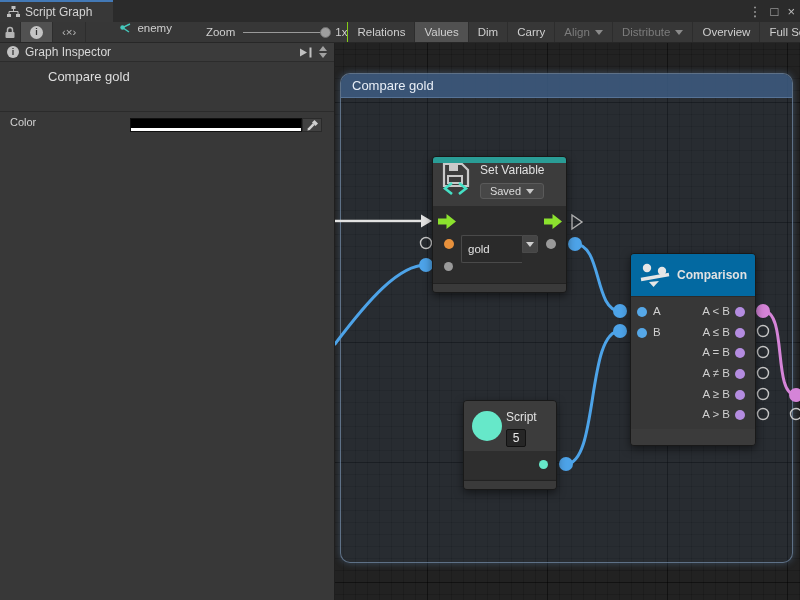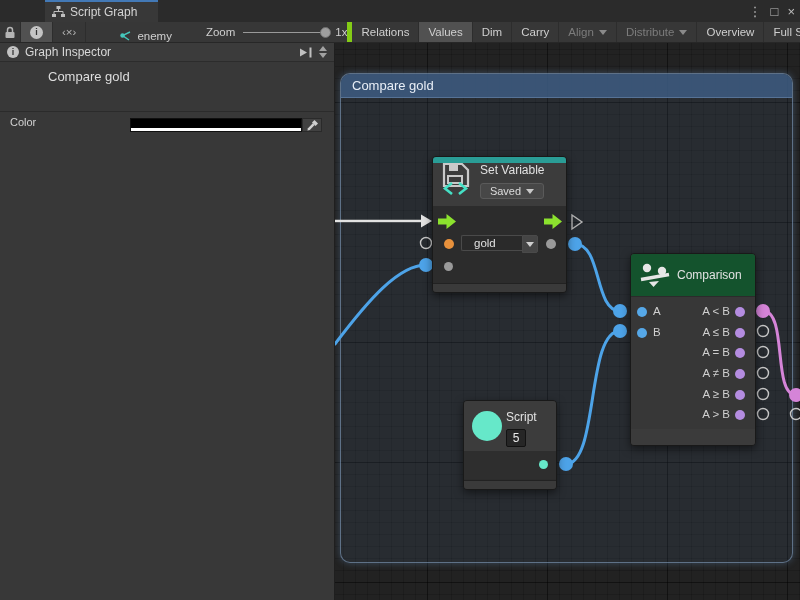--- a/index.html
+++ b/index.html
@@ -1,41 +1,41 @@
 <!DOCTYPE html>
 <html><head>
 <meta charset="utf-8">
 <style>
   * { box-sizing: border-box; margin: 0; padding: 0; }
   html,body { width:800px; height:600px; overflow:hidden; background:#2b2b2b;
               font-family:"Liberation Sans", sans-serif; }
   .window { position:relative; width:800px; height:600px; background:#2b2b2b; }
 
   
-  .tabbar { position:absolute; top:0; left:0; right:0; height:22px; background:#2b2b2b;margin-left:45px; }
+  .tabbar { position:absolute; top:0; left:0; right:0; height:22px; background:#2b2b2b; }
   .tab { position:absolute; left:0; top:0; width:113px; height:22px; background:#383838;
          border-top:2px solid #4379b6; display:flex; align-items:center; gap:5px;
          padding-left:7px; }
   .tab-label { color:#d4d4d4; font-size:12px; white-space:nowrap; }
   .win-controls { position:absolute; right:5px; top:0; height:22px; display:flex;
                   align-items:center; gap:9px; color:#bdbdbd; font-size:13px; }
   .win-controls span { cursor:default; }
 
   
   .toolbar { position:absolute; top:22px; left:0; right:0; height:21px; background:#373737;
              border-bottom:1px solid #272727; display:flex; align-items:stretch;
              font-size:11.5px; color:#cfcfcf; }
   .tbtn { display:flex; align-items:center; justify-content:center; padding:0 9px;
           border-right:1px solid #2d2d2d; cursor:default; white-space:nowrap; }
   .tbtn.active { background:#515151; }
   .tbtn.disabled { color:#7c7c7c;text-align:center; }
   .tbtn .dd-arrow { margin-left:5px; width:0; height:0; border-left:4px solid transparent;
                     border-right:4px solid transparent; border-top:5px solid #8a8a8a; }
   .toolbar-spacer { flex:1; }
-  .breadcrumb { display:flex; align-items:flex-end; gap:5px; margin-left:26px; padding:0 6px; }
+  .breadcrumb { display:flex; align-items:flex-start; gap:5px; margin-left:26px; padding:0 6px; }
   .zoom-area { display:flex; align-items:center; margin-left:28px; gap:8px; }
   .slider-track { position:relative; width:84px; height:1px; background:#9a9a9a; }
   .slider-handle { position:absolute; right:-4px; top:-5px; width:11px; height:11px;
                    border-radius:50%; background:#9e9e9e; border:1px solid #6e6e6e; }
   .icon-btn { width:24px; padding:0 4px; }
   .info-circle { width:13px; height:13px; border-radius:50%; background:#c4c4c4;
                  color:#333; font-weight:bold; font-size:9px; display:flex;
                  align-items:center; justify-content:center; }
 
   
@@ -104,21 +104,21 @@
   .sv-header { height:43px; background:#3c3c3c; }
   .sv-body { position:absolute; left:0; right:0; top:49px; bottom:10px; background:#2c2c2c; }
   .mini-btn { position:absolute; background:#474747; border:1px solid #5a5a5a; border-radius:3px;
               color:#dcdcdc; font-size:11px; display:flex; align-items:center;
               justify-content:center; gap:5px; }
   .mini-btn .dd-arrow { width:0;height:0;border-left:4px solid transparent;
               border-right:4px solid transparent; border-top:5px solid #c9c9c9; }
   .dropdown-field { position:absolute; display:flex; }
   .dropdown-text { background:#2a2a2a; border:1px solid #4a4a4a; border-right:none;
                    color:#e0e0e0; font-size:11.5px; display:flex; align-items:center;
-                   padding-left:12px; width:61px; height:16px; border-radius:2px 0 0 2px; }
+                   padding-left:6px; width:61px; height:28px; border-radius:2px 0 0 2px; }
   .dropdown-btn { width:16px; height:18px; background:#454545; border:1px solid #4a4a4a;
                   border-radius:0 2px 2px 0; display:flex; align-items:center; justify-content:center; }
   .dropdown-btn .dd-arrow { width:0;height:0;border-left:4px solid transparent;
                   border-right:4px solid transparent; border-top:5px solid #cfcfcf; }
 
   
   .node-comparison { left:295px; top:210px; width:126px; height:193px; background:#373737; }
   .cmp-header { height:43px; background:#3c3c3c; border-bottom:1px solid #2b2b2b; }
   .crow { position:absolute; left:0; right:0; height:20px; }
   .crow .plabel { position:absolute; color:#cfcfcf; font-size:11.5px; top:3px; }
@@ -179,21 +179,21 @@
       <span>enemy</span>
     </div>
     <div class="zoom-area">
       <span>Zoom</span>
       <span class="slider-track">
         <span class="slider-handle"></span>
       </span>
       <span>1x</span>
     </div>
     <div class="toolbar-spacer"></div>
-    <div class="tbtn" style="border-left:5px solid #84cc16">
+    <div class="tbtn" style="border-left:1px solid #84cc16">
       <span>Relations</span>
     </div>
     <div class="tbtn active">
       <span>Values</span>
     </div>
     <div class="tbtn">
       <span>Dim</span>
     </div>
     <div class="tbtn">
       <span>Carry</span>
@@ -314,21 +314,21 @@
             <span class="dd-arrow"></span>
           </span>
         </div>
         <span class="dot gray" style="left:113px;top:33px;"></span>
         <span class="dot gray sm" style="left:11px;top:56px;"></span>
       </div>
       <div class="node-footer"></div>
     </div>
 
     <div class="node node-comparison">
-      <div class="cmp-header node-header" style="background:#14532d;">
+      <div class="cmp-header node-header" style="background:#0369a1;font-weight:bold;">
         <svg width="30" height="26" viewBox="0 0 30 26" style="position:absolute;left:9px;top:8px;">
           <circle cx="7" cy="6" r="4.2" fill="#e6e6e6"></circle>
           <circle cx="22" cy="9" r="4.2" fill="#e6e6e6"></circle>
           <line x1="1" y1="17.5" x2="29" y2="12.5" stroke="#e6e6e6" stroke-width="3.4"></line>
           <polygon points="9,20 19,19 13.5,25" fill="#e6e6e6"></polygon>
         </svg>
         <span class="node-title" style="left:46px;top:14px;">Comparison</span>
       </div>
       <div class="crow" style="top:48px;">
         <span class="dot blue" style="left:6px;top:5px;"></span>

